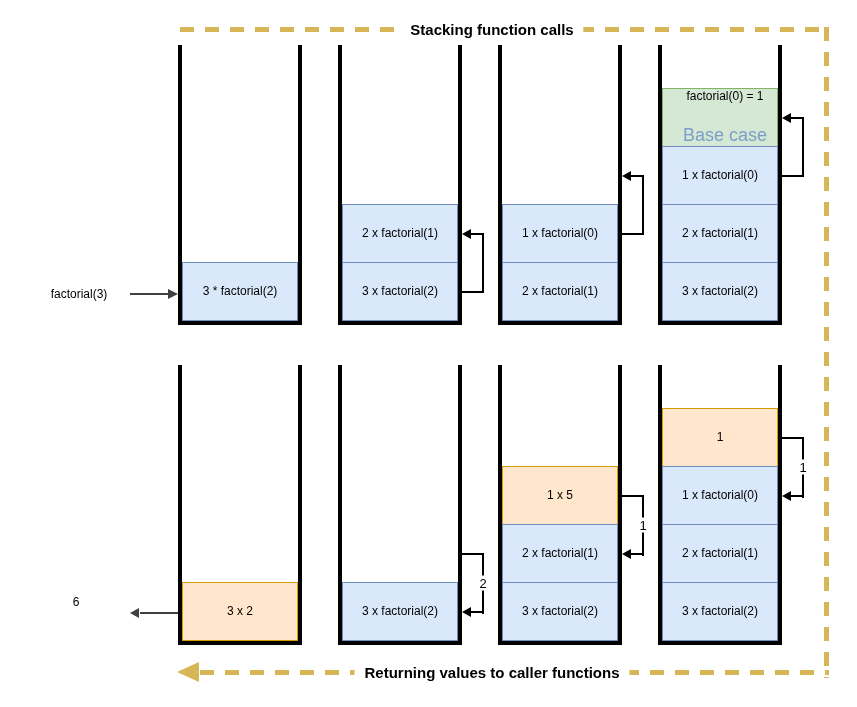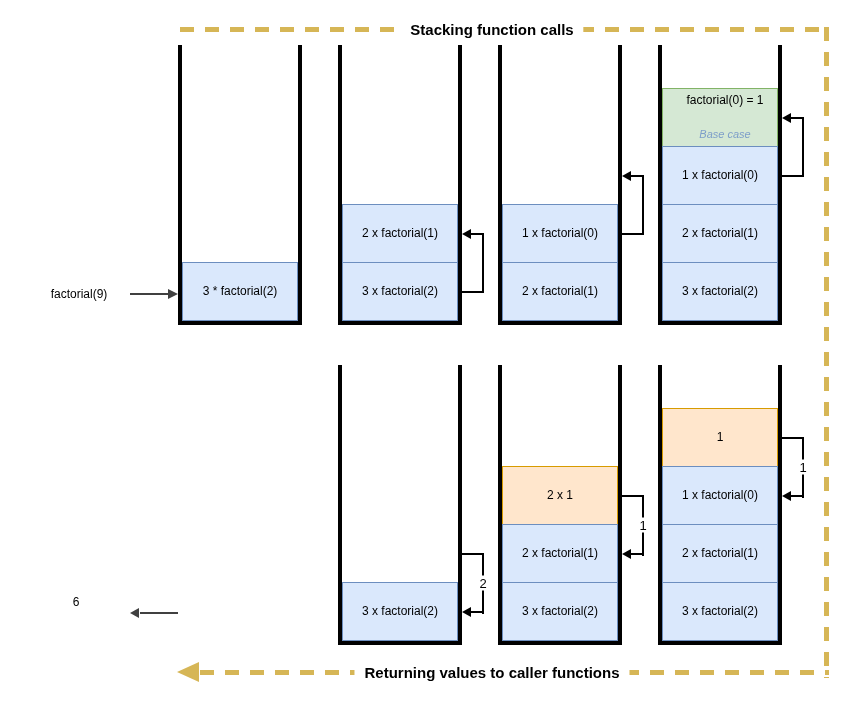--- a/index.html
+++ b/index.html
@@ -14,21 +14,21 @@
     display:flex; flex-direction:column; justify-content:flex-end;
   }
   .cell {
     height:59px; box-sizing:border-box; margin-top:-1px;
     display:flex; flex-direction:column; align-items:center; justify-content:center;
     font-size:12px; line-height:1.25; text-align:center; border:1px solid;
   }
   .cell.call { background:#dae8fc; border-color:#6c8ebf; }
   .cell.base { background:#d5e8d4; border-color:#82b366;padding-left:10px; }
   .cell.ret  { background:#ffe6cc; border-color:#d79b00; }
-  .note { font-style:italic; color:#7d9ec9; font-size:11px; margin-top:20px; }
+  .note { color:#7d9ec9; font-size:18px; margin-top:20px; }
   
   .seg { position:absolute; background:#000; }
   .tri-left  { position:absolute; width:0; height:0; border-top:5px solid transparent; border-bottom:5px solid transparent; border-right:9px solid #000; }
   .tri-right { position:absolute; width:0; height:0; border-top:5px solid transparent; border-bottom:5px solid transparent; border-left:10px solid #404040; }
   .tri-left.gray { border-right-color:#404040; }
   .seg.gray { background:#404040; }
   .conn-label {
     position:absolute; transform:translate(-50%,-50%); background:#fff;
     padding:0 2px; font-size:13px;
   }
@@ -71,21 +71,21 @@
   <div class="stack" style="left:658px; top:45px;">
     <div class="cell base">
       <span>factorial(0) = 1</span>
       <span class="note">Base case</span>
     </div>
     <div class="cell call">1 x factorial(0)</div>
     <div class="cell call">2 x factorial(1)</div>
     <div class="cell call">3 x factorial(2)</div>
   </div>
 
-  <div class="side-label" style="left:36px; top:287px; width:86px;">factorial(9)</div>
+  <div class="side-label" style="left:36px; top:287px; width:86px;">factorial(3)</div>
   <div class="seg gray" style="left:130px; top:293px; width:38px; height:2px;"></div>
   <div class="tri-right" style="left:168px; top:289px;"></div>
 
   <div>
     <div class="seg" style="left:462px; top:291px; width:22px; height:2px;"></div>
     <div class="seg" style="left:482px; top:233px; width:2px; height:60px;"></div>
     <div class="seg" style="left:471px; top:233px; width:13px; height:2px;"></div>
     <div class="tri-left" style="left:462px; top:229px;"></div>
   </div>
   <div>
@@ -94,27 +94,30 @@
     <div class="seg" style="left:631px; top:175px; width:13px; height:2px;"></div>
     <div class="tri-left" style="left:622px; top:171px;"></div>
   </div>
   <div>
     <div class="seg" style="left:782px; top:175px; width:22px; height:2px;"></div>
     <div class="seg" style="left:802px; top:117px; width:2px; height:60px;"></div>
     <div class="seg" style="left:791px; top:117px; width:13px; height:2px;"></div>
     <div class="tri-left" style="left:782px; top:113px;"></div>
   </div>
 
+  <div class="stack" style="left:178px; top:365px;">
+    <div class="cell ret">3 x 2</div>
+  </div>
 
   <div class="stack" style="left:338px; top:365px;">
     <div class="cell call">3 x factorial(2)</div>
   </div>
 
   <div class="stack" style="left:498px; top:365px;">
-    <div class="cell ret">2 x 1</div>
+    <div class="cell ret">1 x 5</div>
     <div class="cell call">2 x factorial(1)</div>
     <div class="cell call">3 x factorial(2)</div>
   </div>
 
   <div class="stack" style="left:658px; top:365px;">
     <div class="cell ret">1</div>
     <div class="cell call">1 x factorial(0)</div>
     <div class="cell call">2 x factorial(1)</div>
     <div class="cell call">3 x factorial(2)</div>
   </div>

